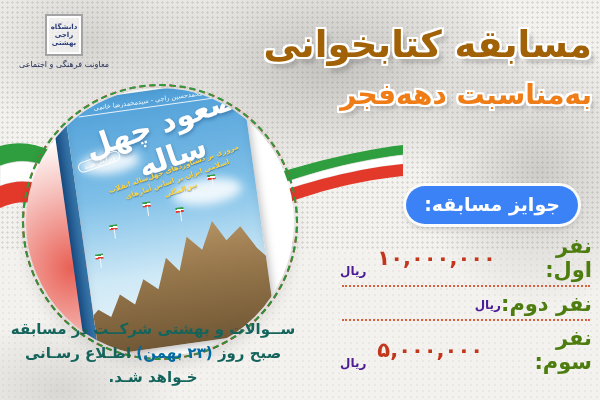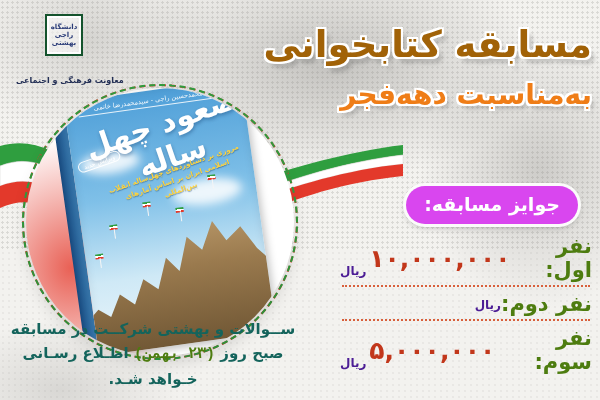--- a/index.html
+++ b/index.html
@@ -21,25 +21,25 @@
     background:radial-gradient(closest-side,rgba(110,108,104,.35),rgba(110,108,104,0));}
   .blob-b{left:420px;top:30px;width:240px;height:280px;
     background:radial-gradient(closest-side,rgba(110,108,104,.28),rgba(110,108,104,0));}
   .blob-c{left:-60px;top:320px;width:240px;height:140px;
     background:radial-gradient(closest-side,rgba(110,108,104,.20),rgba(110,108,104,0));}
   .blob-d{left:-40px;top:-60px;width:260px;height:200px;
     background:radial-gradient(closest-side,rgba(110,108,104,.22),rgba(110,108,104,0));}
 
   
   .logo{position:absolute;left:16px;top:14px;width:96px;text-align:center;z-index:6;}
-  .logo-box{width:38px;height:42px;margin:0 auto;border:2px solid #14532d;
+  .logo-box{width:38px;height:42px;margin:0 auto;border:2px solid #a3a3a3;
     background:rgba(255,255,255,.55);box-shadow:inset 0 0 0 2px rgba(255,255,255,.9);
     display:flex;flex-direction:column;justify-content:center;overflow:hidden;}
   .logo-box span{font-size:7px;line-height:1.15;font-weight:bold;color:#2a3c78;}
-  .logo-caption{margin-top:20px;font-size:8px;font-weight:bold;color:#232f55;white-space:nowrap;text-align:right;}
+  .logo-caption{margin-top:4px;font-size:8px;font-weight:normal;color:#232f55;white-space:nowrap;}
 
   
   .header{position:absolute;top:24px;right:8px;width:350px;direction:rtl;text-align:right;z-index:7;}
   .title-main{
     font-size:37px;font-weight:bold;color:#a16207;line-height:1.15;
     text-shadow:-2px -2px 0 #fff,2px -2px 0 #fff,-2px 2px 0 #fff,2px 2px 0 #fff,
                 0 -2px 0 #fff,0 2px 0 #fff,-2px 0 0 #fff,2px 0 0 #fff,
                 5px 6px 4px rgba(0,0,0,.18);}
   .title-sub{
     font-size:28px;font-weight:bold;color:#ef7d17;line-height:1.2;margin-top:11px;
@@ -88,33 +88,33 @@
     clip-path:polygon(0% 100%,0% 74%,7% 66%,13% 72%,19% 58%,26% 66%,32% 50%,39% 58%,
       45% 38%,51% 48%,57% 26%,64% 36%,71% 18%,77% 32%,85% 24%,92% 40%,100% 52%,100% 100%);}
   .flag{position:absolute;width:9px;height:14px;}
   .flag .pole{position:absolute;left:4px;top:4px;width:1px;height:10px;background:#f5f5f5;}
   .flag .cloth{position:absolute;left:0;top:0;width:8px;height:5px;
     background:linear-gradient(180deg,#2f9e3f 33%,#ffffff 33%,#ffffff 66%,#e3392b 66%);}
 
   
   .prizes{position:absolute;top:186px;right:8px;width:252px;direction:rtl;z-index:7;}
   .prize-badge{display:inline-block;margin-right:14px;margin-bottom:7px;
-    background:#d946ef;color:#ffffff;font-size:19px;font-weight:bold;
+    background:#3b82f6;color:#ffffff;font-size:19px;font-weight:bold;
     padding:7px 18px 9px;border-radius:24px;
     box-shadow:0 0 0 3px #fbfbfa,0 3px 7px rgba(0,0,0,.25);}
   .prize-row{display:flex;align-items:center;padding:3px 0 2px;}
   .prize-rank{font-size:21px;font-weight:bold;color:#4d7c0f;}
-  .prize-amount{font-size:25px;font-weight:800;color:#c2371b;margin:0 3px;letter-spacing:.5px;}
+  .prize-amount{font-size:21px;font-weight:800;color:#c2371b;margin:0 11px;letter-spacing:.5px;}
   .prize-unit{font-size:12px;font-weight:bold;color:#4c1d95;align-self:flex-end;margin-bottom:4px;}
   .prize-sep{border-top:2px dotted #d8603c;margin:1px 2px 2px;}
 
   
   .footer{position:absolute;top:317px;left:4px;width:298px;direction:rtl;text-align:center;
     font-size:15px;font-weight:bold;color:#14645c;line-height:1.6;z-index:7;}
-  .footer .hl{color:#4d7c0f;font-family:Liberation Mono, monospace;}
+  .footer .hl{color:#0369a1;}
 </style>
 </head>
 <body>
 
 <div class="poster">
 
   <div class="blob blob-a"></div>
   <div class="blob blob-b"></div>
   <div class="blob blob-c"></div>
   <div class="blob blob-d"></div>

